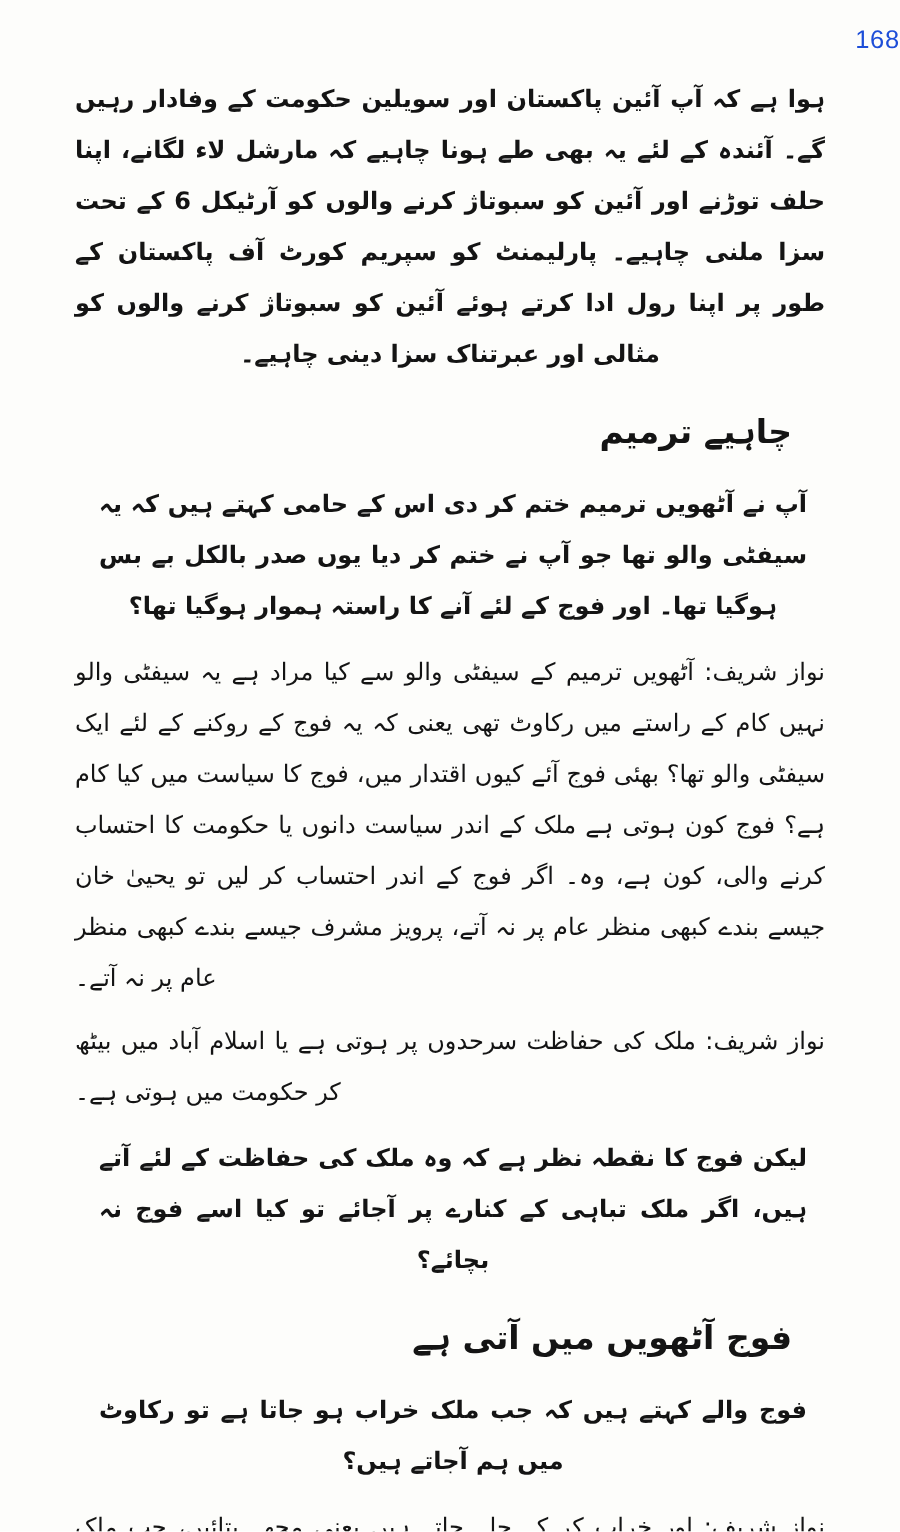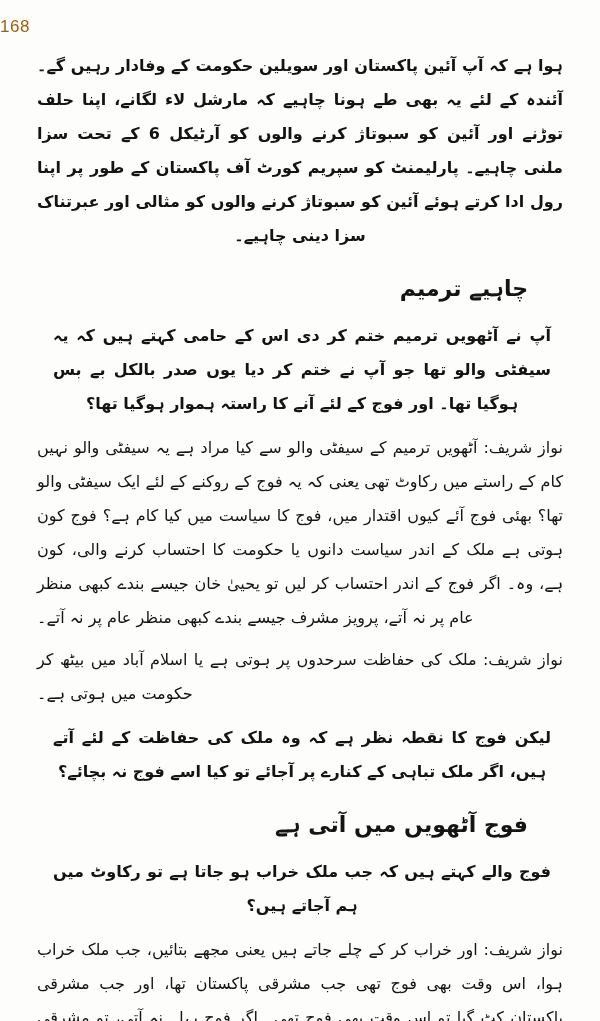--- a/index.html
+++ b/index.html
@@ -11,35 +11,35 @@
     position: relative;
     width: 600px;
     height: 1021px;
     margin: 0 auto;
     background: #fdfdfb;
     color: #141414;
     overflow: hidden;
   }
   .page-number {
     padding-top: 17px;
-    text-align: left;
+    text-align: right;
     font-family: "Liberation Sans", sans-serif;
     font-size: 17px;
     letter-spacing: 0.5px;
-    color: #a16207;
+    color: #1d4ed8;
   }
   .text-area {
     direction: rtl;
     padding: 12px 36px 0 36px;
     font-family: "DejaVu Sans", sans-serif;
     font-size: 16px;
     line-height: 34px;
   }
   .para {
-    margin: 6px 1px;
+    margin: 6px 14px;
     text-align: justify;
   }
   .intro {
     font-weight: bold;
     text-align-last: center;
     margin-top: 0;
   }
   .heading {
     font-family: "DejaVu Sans", sans-serif;
     font-size: 22px;

